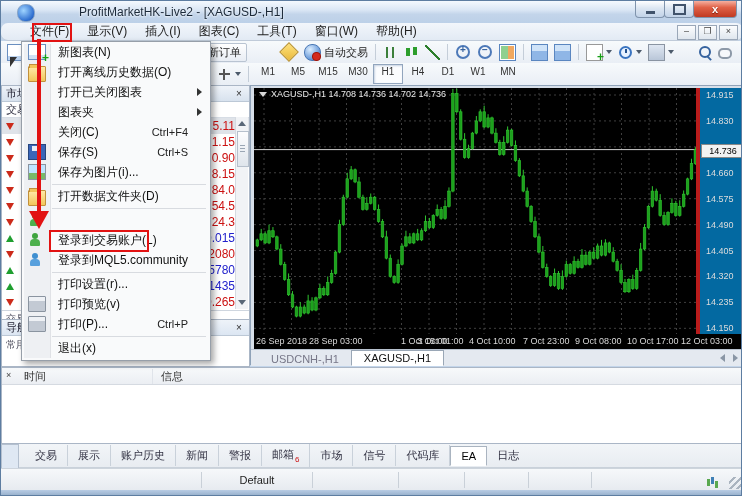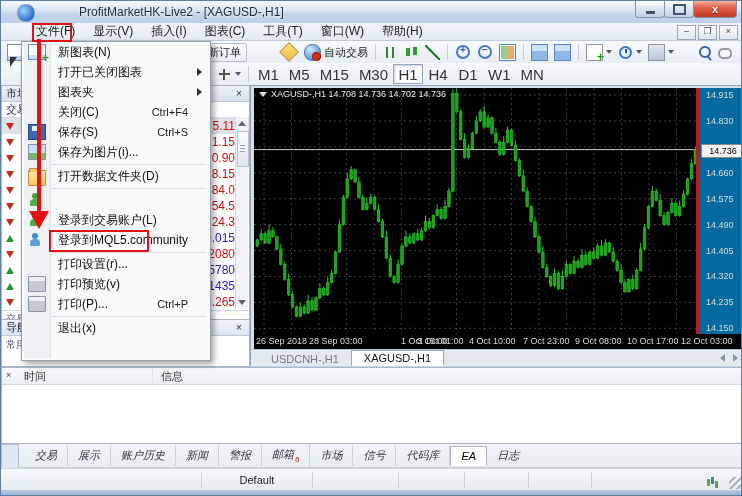--- a/index.html
+++ b/index.html
@@ -13,21 +13,21 @@
   .title-text{left:78px;top:4px;font-size:12px;color:#1c2a3a;text-shadow:0 1px 2px #fff;}
   .winbtns{right:6px;top:0;display:flex;}
   .wbtn{width:28px;height:16px;border:1px solid #7f93ac;border-top:none;border-radius:0 0 4px 4px;
     background:linear-gradient(#ffffff,#dce6f2 45%,#c2d3e8);display:flex;align-items:center;justify-content:center;margin-left:-1px;}
   .wbtn.close{width:42px;background:linear-gradient(#f6b0a0,#e06248 40%,#c03a22);}
   .glyph-min{width:9px;height:3px;background:#41536b;margin-top:6px;}
   .glyph-max{width:9px;height:7px;border:2px solid #41536b;}
   .glyph-x{color:#fff;font-size:11px;font-weight:bold;line-height:12px;text-shadow:0 1px 1px #7d1d0d;}
   
   .menubar{left:0;top:22px;width:742px;height:18px;background:linear-gradient(#f2f6fb,#e2eaf4);
-    border-bottom:1px solid #c0cbd9;display:flex;align-items:center;padding-left:26px;box-sizing:border-box;}
+    border-bottom:1px solid #c0cbd9;display:flex;align-items:center;padding-left:20px;box-sizing:border-box;border-radius:7px;}
   .menu-item{font-size:12px;color:#222;padding:1px 9px;white-space:nowrap;}
   .mdibtns{position:absolute;right:5px;top:2px;display:flex;gap:2px;}
   .mdib{width:17px;height:13px;border:1px solid #9aa7b8;background:linear-gradient(#fcfdfe,#dfe6ee);
     font-size:9px;line-height:11px;text-align:center;color:#444;}
   
   .toolbar1{left:0;top:40px;width:742px;height:22px;background:linear-gradient(#f7fafc,#e9eef5);border-bottom:1px solid #cdd6e2;}
   .toolbar2{left:0;top:62px;width:742px;height:22px;background:linear-gradient(#f7fafc,#e9eef5);border-bottom:1px solid #cdd6e2;}
   .tb-row{display:flex;align-items:center;height:22px;}
   .tbsep{width:1px;height:16px;background:#c4cdd8;margin:0 4px;}
   .tbtn{height:18px;display:flex;align-items:center;padding:0 3px;border-radius:2px;}
@@ -52,21 +52,21 @@
   .ic-clock::after{content:"";position:absolute;left:4px;top:1px;width:1.5px;height:4px;background:#23518d;}
   .ic-tpl{border:1px solid #8a94a2;background:linear-gradient(#dfe7f2,#b9c6d8);}
   .ic-search{border-radius:7px;border:2px solid #35629e;width:8px;height:8px;margin:1px;}
   .ic-search::after{content:"";position:absolute;right:-3px;bottom:-3px;width:6px;height:2px;background:#35629e;transform:rotate(45deg);}
   .ic-chat{border-radius:5px;border:2px solid #8d99a8;width:10px;height:7px;margin-top:2px;background:#f6f8fb;}
   .ic-cursor{width:0;height:0;border-top:10px solid #333;border-right:7px solid transparent;margin:2px 0 0 4px;transform:rotate(-15deg);}
   .ic-cross::before{content:"";position:absolute;left:6px;top:2px;width:2px;height:11px;background:#555;}
   .ic-cross::after{content:"";position:absolute;left:2px;top:6px;width:11px;height:2px;background:#555;}
   .neworder-btn{position:absolute;left:198px;top:2px;height:17px;display:flex;align-items:center;
     border:1px solid #b9c4d2;border-radius:2px;background:linear-gradient(#fff,#e8edf4);padding:0 5px;}
-  .tf{min-width:20px;height:16px;font-size:15px;color:#333;text-align:center;padding:1px 4px;border:1px solid transparent;}
+  .tf{min-width:20px;height:16px;font-size:10px;color:#333;text-align:center;padding:1px 4px;border:1px solid transparent;}
   .tf.active{background:#fbfcfe;border:1px solid #92a5bd;box-shadow:inset 1px 1px 2px #c6d2e2;}
   
   .mw-panel{left:0;top:84px;width:249px;height:282px;background:#fff;border:1px solid #aab6c6;box-sizing:border-box;}
   .mw-title{height:15px;background:linear-gradient(#eef3f9,#d8e2ee);border-bottom:1px solid #bcc8d6;
     font-size:11px;color:#223;display:flex;align-items:center;padding:0 4px;justify-content:space-between;}
   .panel-x{font-size:10px;color:#333;width:12px;text-align:center;}
   .mw-head{height:15px;border-bottom:1px solid #d7dde5;display:flex;font-size:11px;color:#334;}
   .mw-rows{position:relative;}
   .mw-row{height:16px;display:flex;align-items:center;font-size:11px;position:relative;}
   .mw-row.selected{background:#dfe3e9;}
@@ -108,21 +108,21 @@
   rect.body{fill:#1da11d;stroke:#2fc42f;stroke-width:0.6;}
   line.cpl{stroke:#cfcfcf;stroke-width:1;}
   
   .terminal{left:0;top:366px;width:742px;height:77px;background:#fff;border:1px solid #aab6c6;box-sizing:border-box;}
   .term-head{height:16px;background:linear-gradient(#f7f9fb,#ebeef3);border-bottom:1px solid #d5dae1;display:flex;font-size:11px;color:#333;align-items:center;}
   .tcol1{width:128px;padding-left:22px;border-right:1px solid #e0e4ea;}
   .tcol2{padding-left:8px;}
   .term-x{position:absolute;left:4px;top:2px;font-size:9px;color:#444;}
   
   .btabs{left:0;top:443px;width:742px;height:24px;background:linear-gradient(#f2f5f8,#e8ecf1);border-bottom:1px solid #c9d1da;display:flex;align-items:center;padding-left:24px;box-sizing:border-box;}
-  .btab{font-size:11px;color:#334;padding:3px 10px;border-right:1px solid #c9d1da;position:relative;font-style:italic;}
+  .btab{font-size:11px;color:#334;padding:3px 10px;border-right:1px solid #c9d1da;position:relative;}
   .btab:last-child{border-right:none;}
   .btab.active{background:#fff;border:1px solid #aab4c0;border-bottom:1px solid #fff;color:#000;}
   .mailbadge{color:#cc1111;font-size:8px;vertical-align:sub;margin-left:1px;}
   .side-tab{position:absolute;left:0;top:443px;width:18px;height:38px;background:#dfe8f3;border:1px solid #b4c0cf;
     writing-mode:vertical-rl;font-size:10px;color:#345;display:flex;align-items:center;justify-content:center;box-sizing:border-box;}
   
   .statusbar{left:0;top:467px;width:742px;height:22px;background:linear-gradient(#f6f8fa,#e6eaef);border-top:1px solid #cdd4dc;display:flex;align-items:center;font-size:11px;color:#222;}
   .scell{height:16px;border-right:1px solid #c9d0d8;display:flex;align-items:center;justify-content:center;}
   .sbars{position:absolute;right:22px;top:5px;width:14px;height:12px;}
   .sbars::before{content:"";position:absolute;left:0;bottom:0;width:3px;height:7px;background:#59a84f;box-shadow:4px -2px 0 #3e7fb5,8px 2px 0 #59a84f;}
@@ -695,20 +695,24 @@
     <div class="grip"></div>
   </div>
   <div class="abs bottom-frame"></div>
 
   <div class="abs fmenu" id="file-menu">
       <div class="mrow">
         <div class="micon mi-chart-plus"></div>
         <div class="mlabel">新图表(N)</div>
       </div>
       <div class="mrow">
+        <div class="micon mi-folder-open"></div>
+        <div class="mlabel">打开离线历史数据(O)</div>
+      </div>
+      <div class="mrow">
         <div class="mlabel">打开已关闭图表</div>
         <div class="msub"></div>
       </div>
       <div class="mrow">
         <div class="mlabel">图表夹</div>
         <div class="msub"></div>
       </div>
       <div class="mrow">
         <div class="mlabel">关闭(C)</div>
         <div class="mshort">Ctrl+F4</div>

